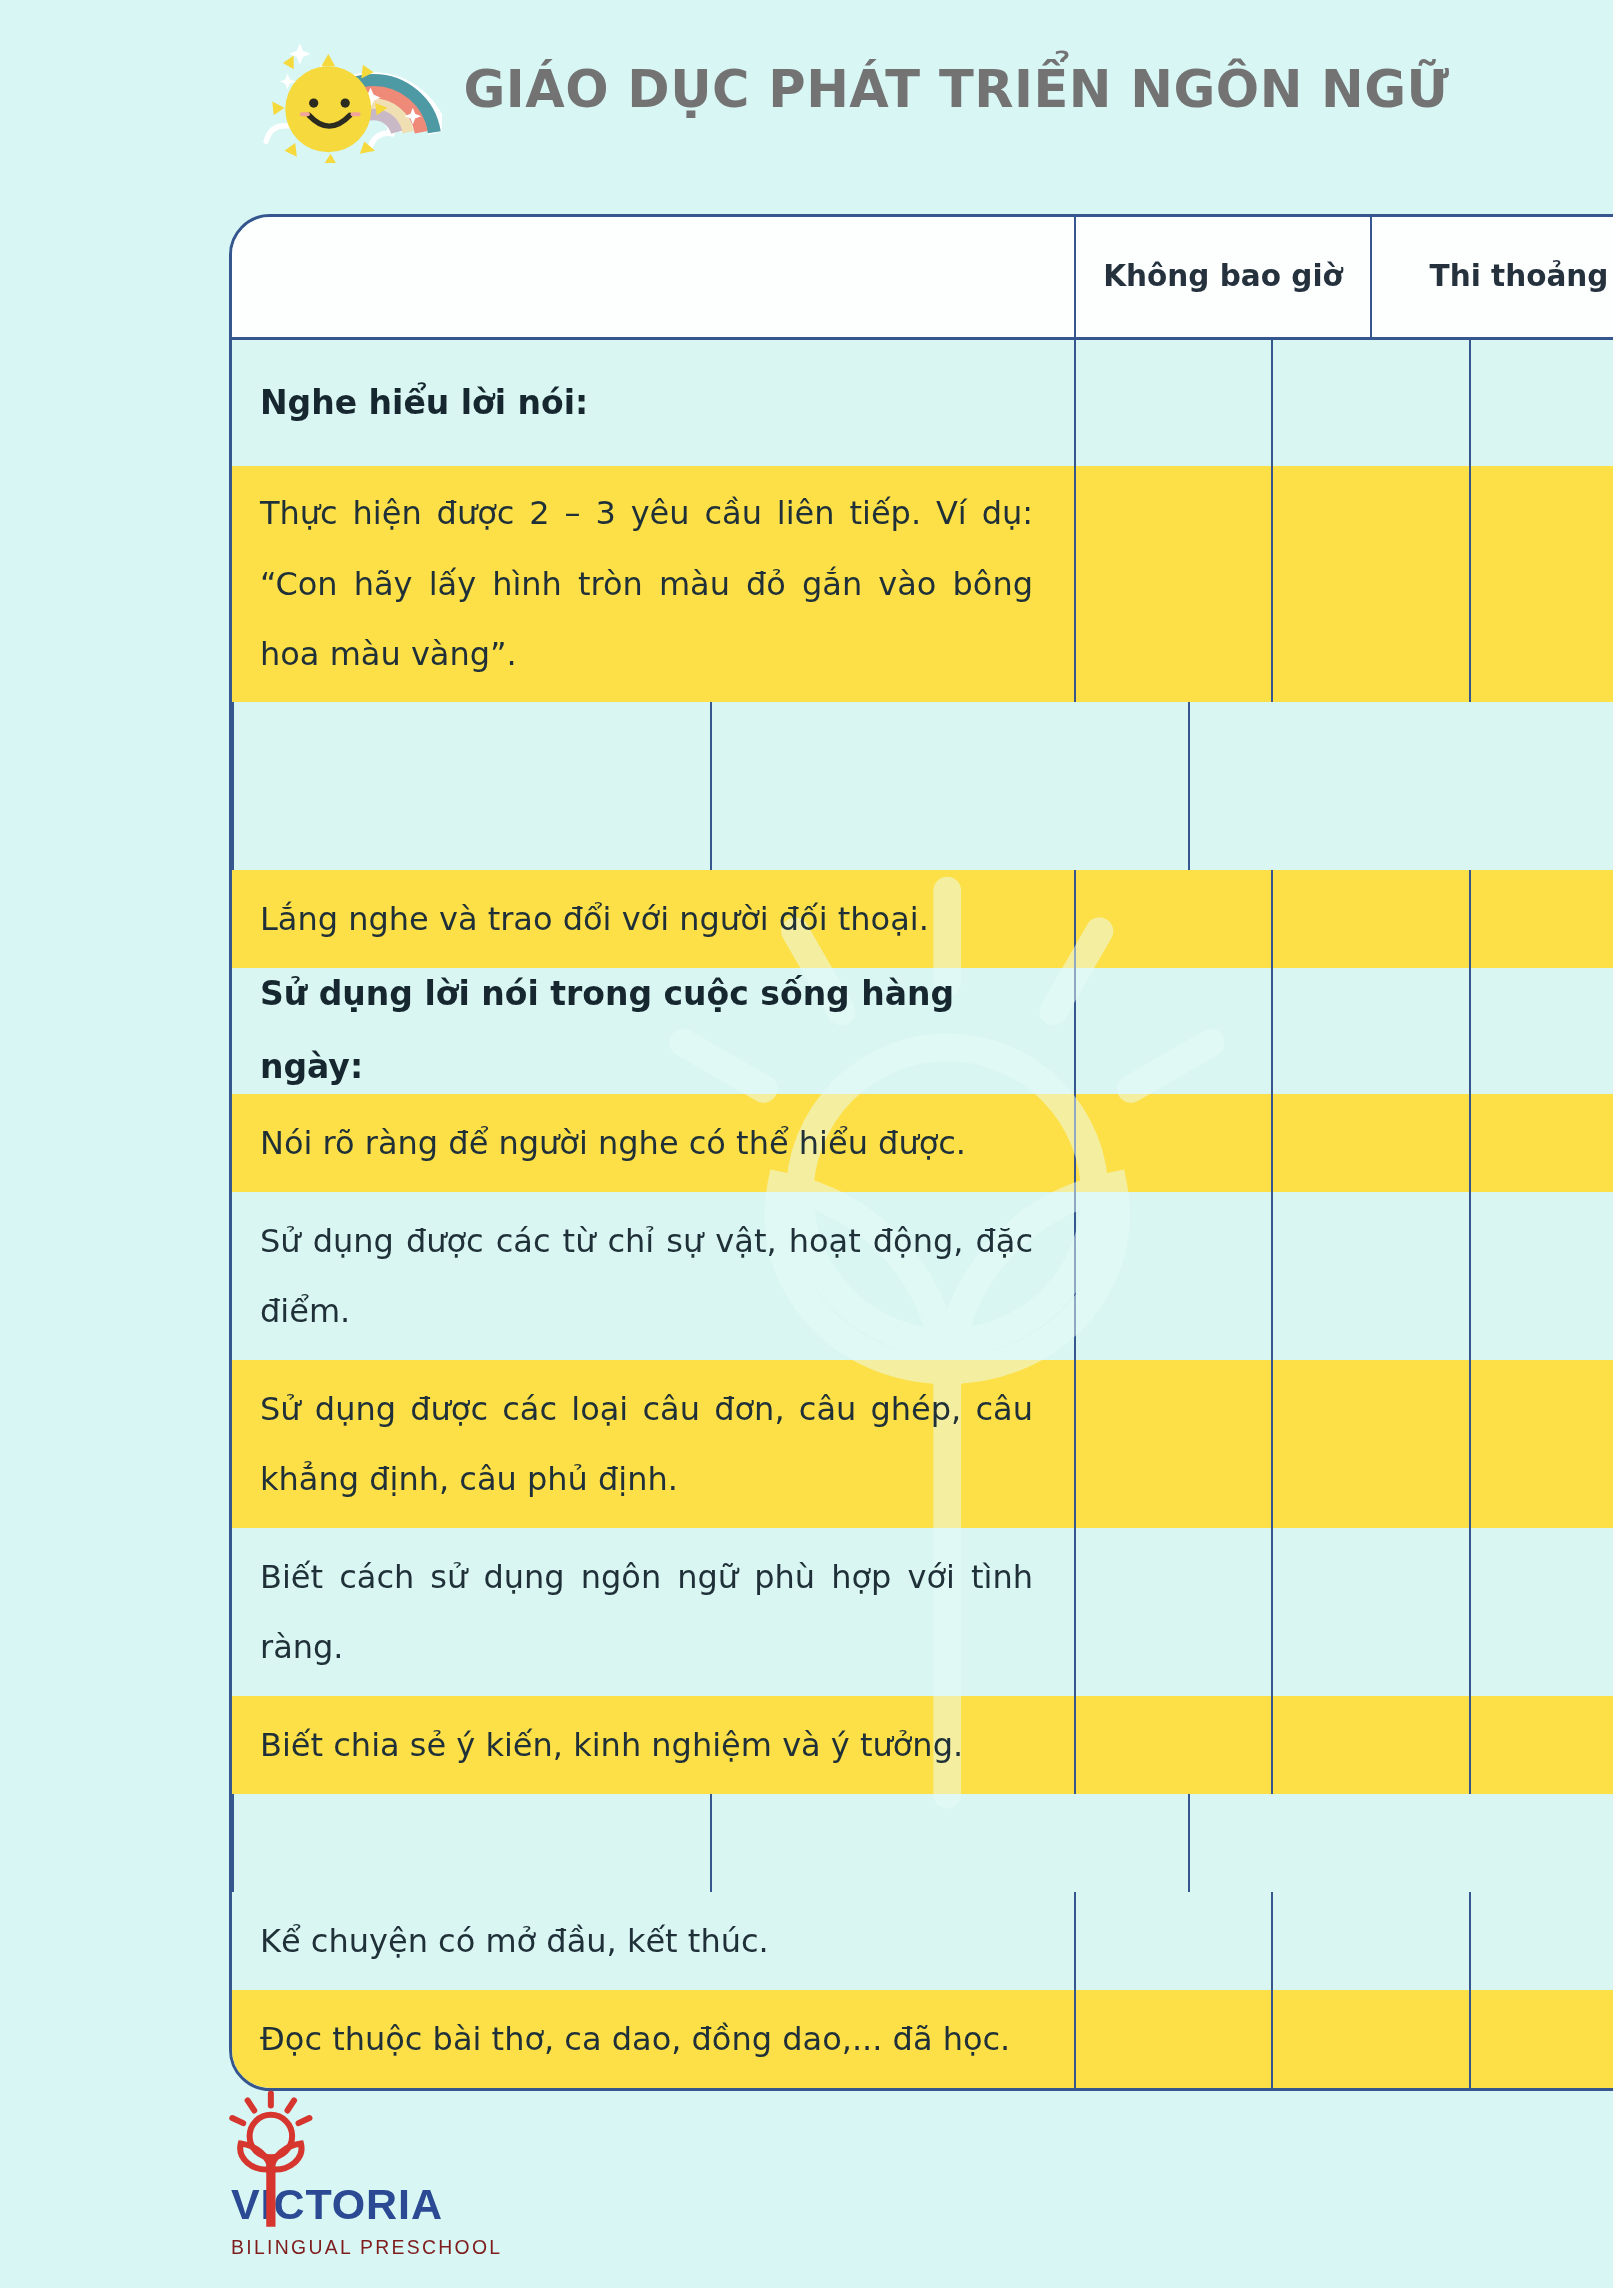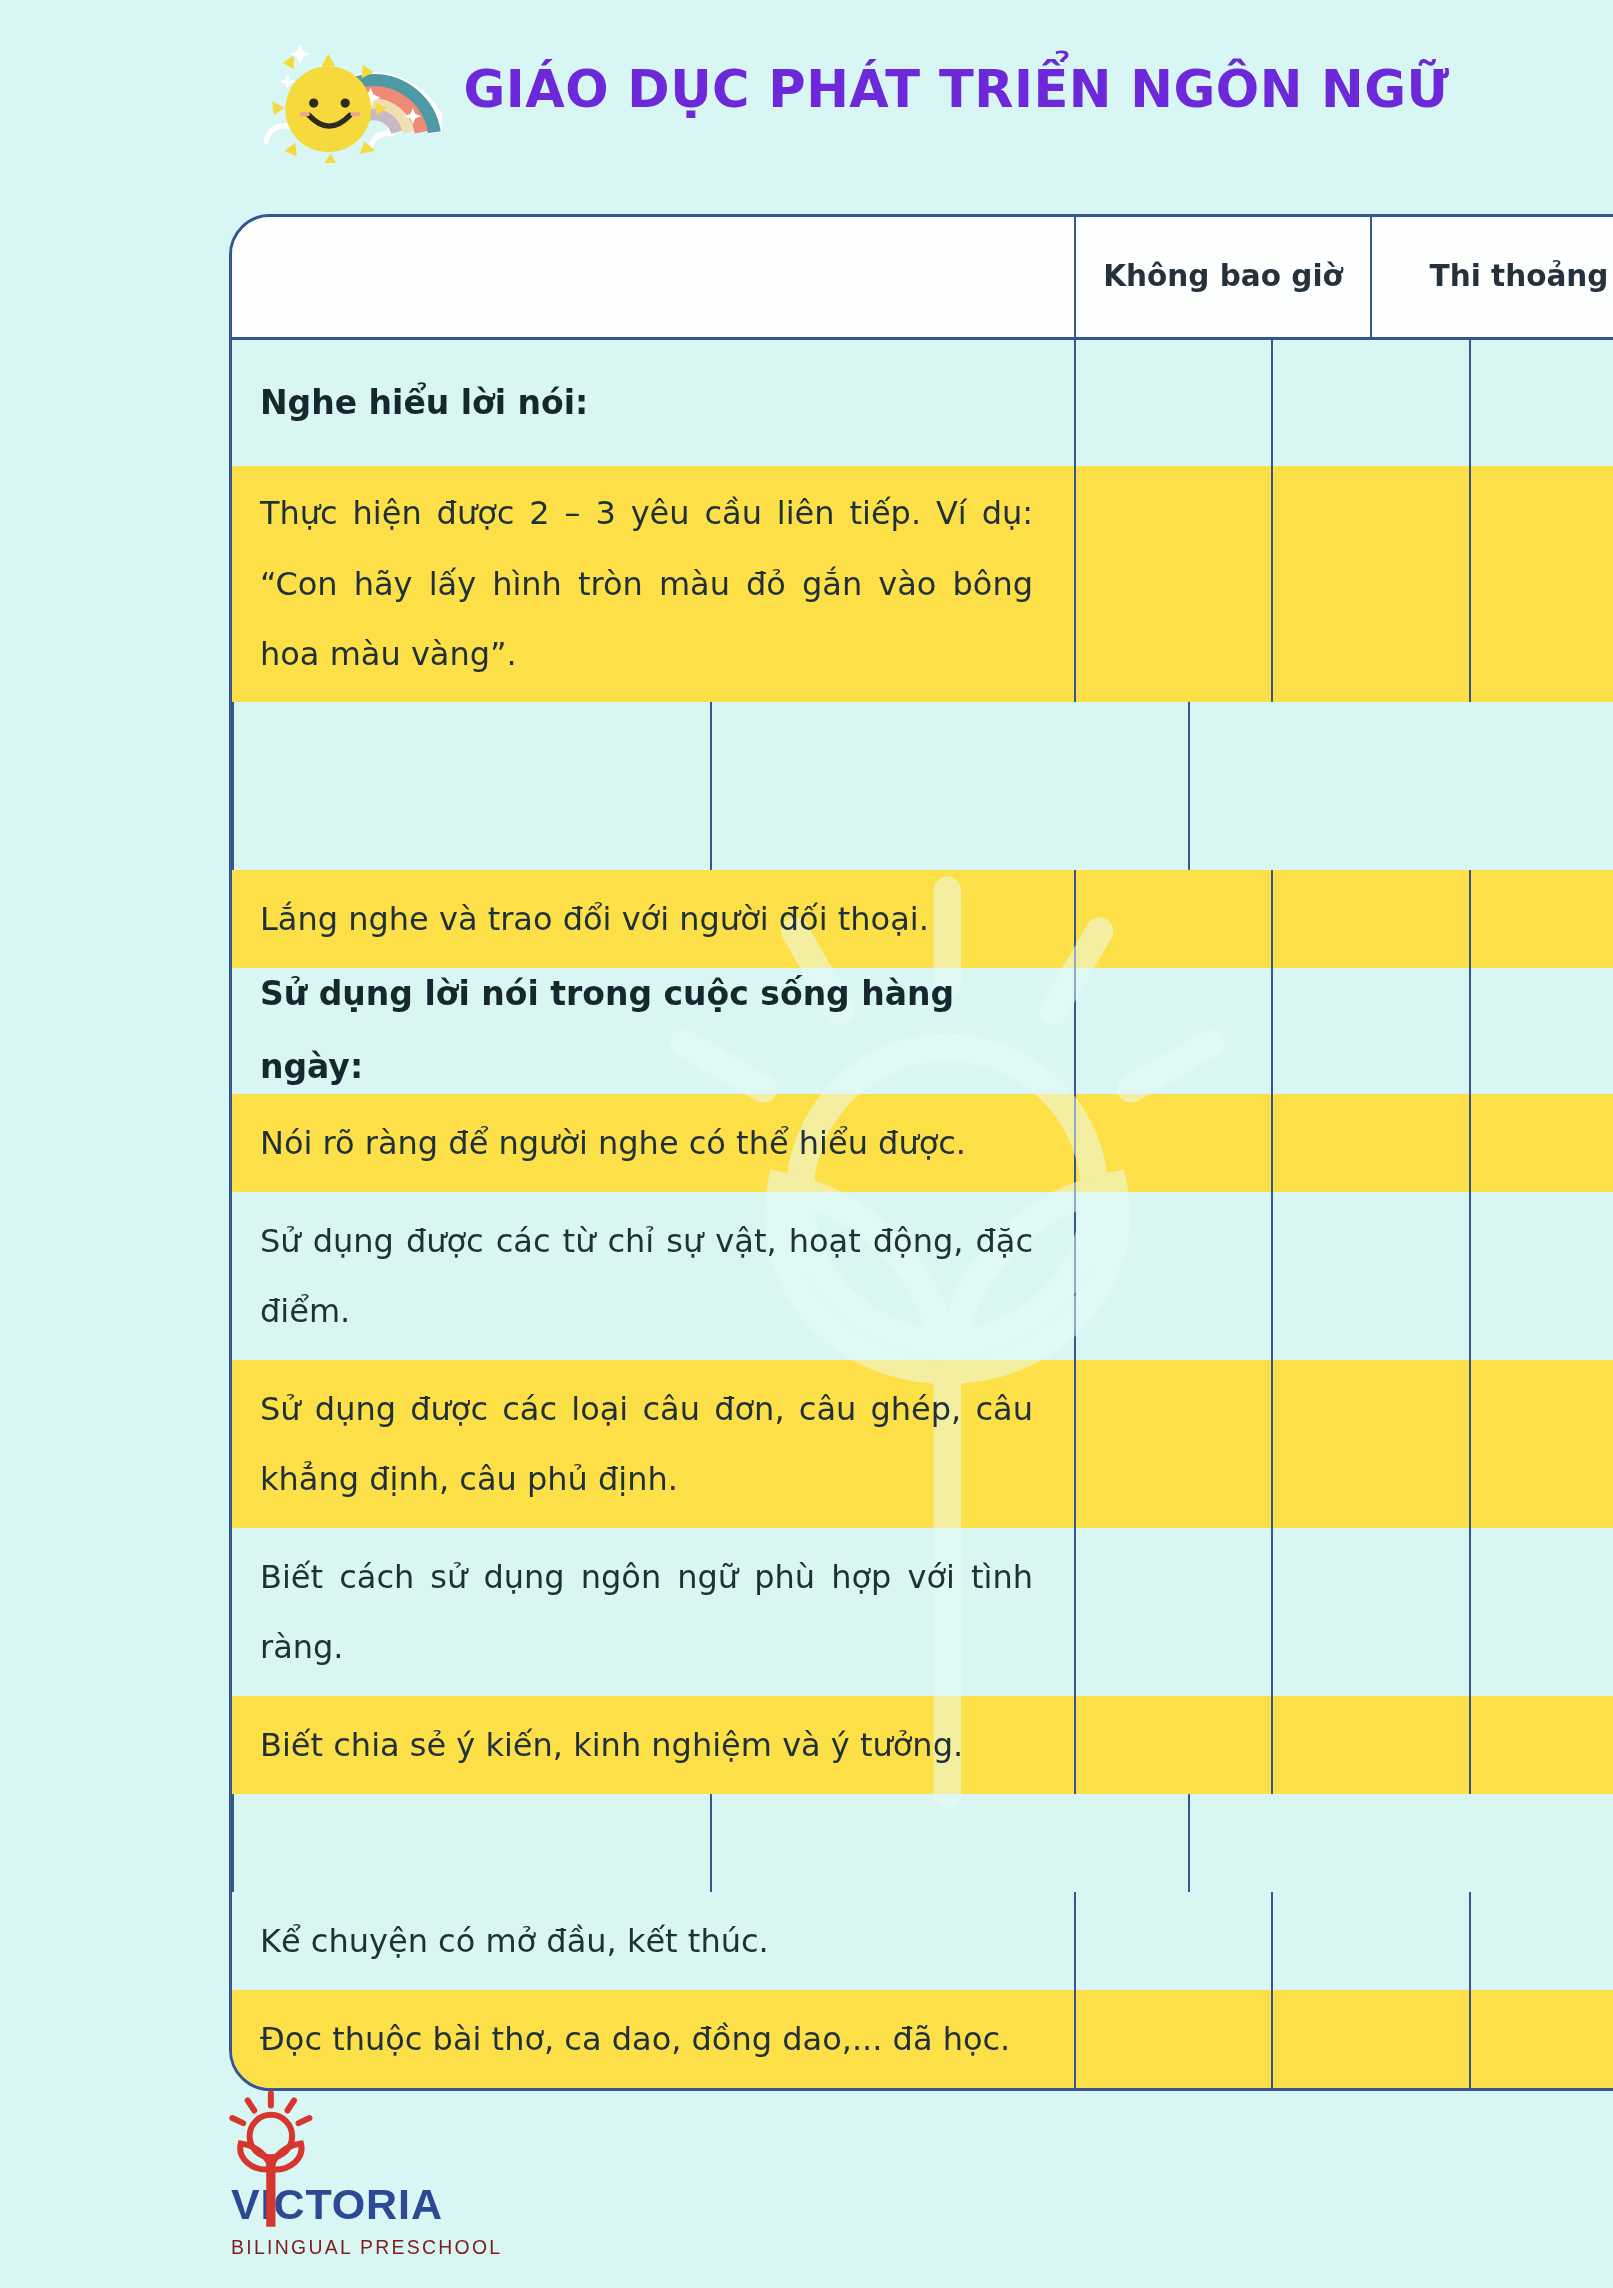--- a/index.html
+++ b/index.html
@@ -7,21 +7,21 @@
     width:1613px;height:2289px;position:relative;overflow:hidden;
     background:#d7f6f4;
     font-family:"DejaVu Sans","Liberation Sans",sans-serif;
   }
 
   
   .brand{position:absolute;top:16.6px;left:0;width:100%;
     display:flex;justify-content:center;align-items:center;gap:9.2px;
     transform:translateX(51px);}
   .brand-icon{width:189px;height:146px;flex:0 0 auto}
-  .page-title{font-size:51px;font-weight:bold;color:#6d28d9;
+  .page-title{font-size:51px;font-weight:bold;color:#737373;
     letter-spacing:0.5px;white-space:nowrap;margin:12px}
 
   
   .sheet-table{position:absolute;left:229px;top:214px;width:1440px;
     border:3.7px solid #35568e;border-radius:41px;overflow:hidden;
     background:#d9f6f2;box-sizing:border-box}
   .thead{display:flex;height:120px;background:#fdfefe;
     border-bottom:3.7px solid #35568e}
   .c-label{flex:0 0 842px;box-sizing:border-box}
   .c-opt{flex:1;border-left:2.8px solid #35568e;box-sizing:border-box;

